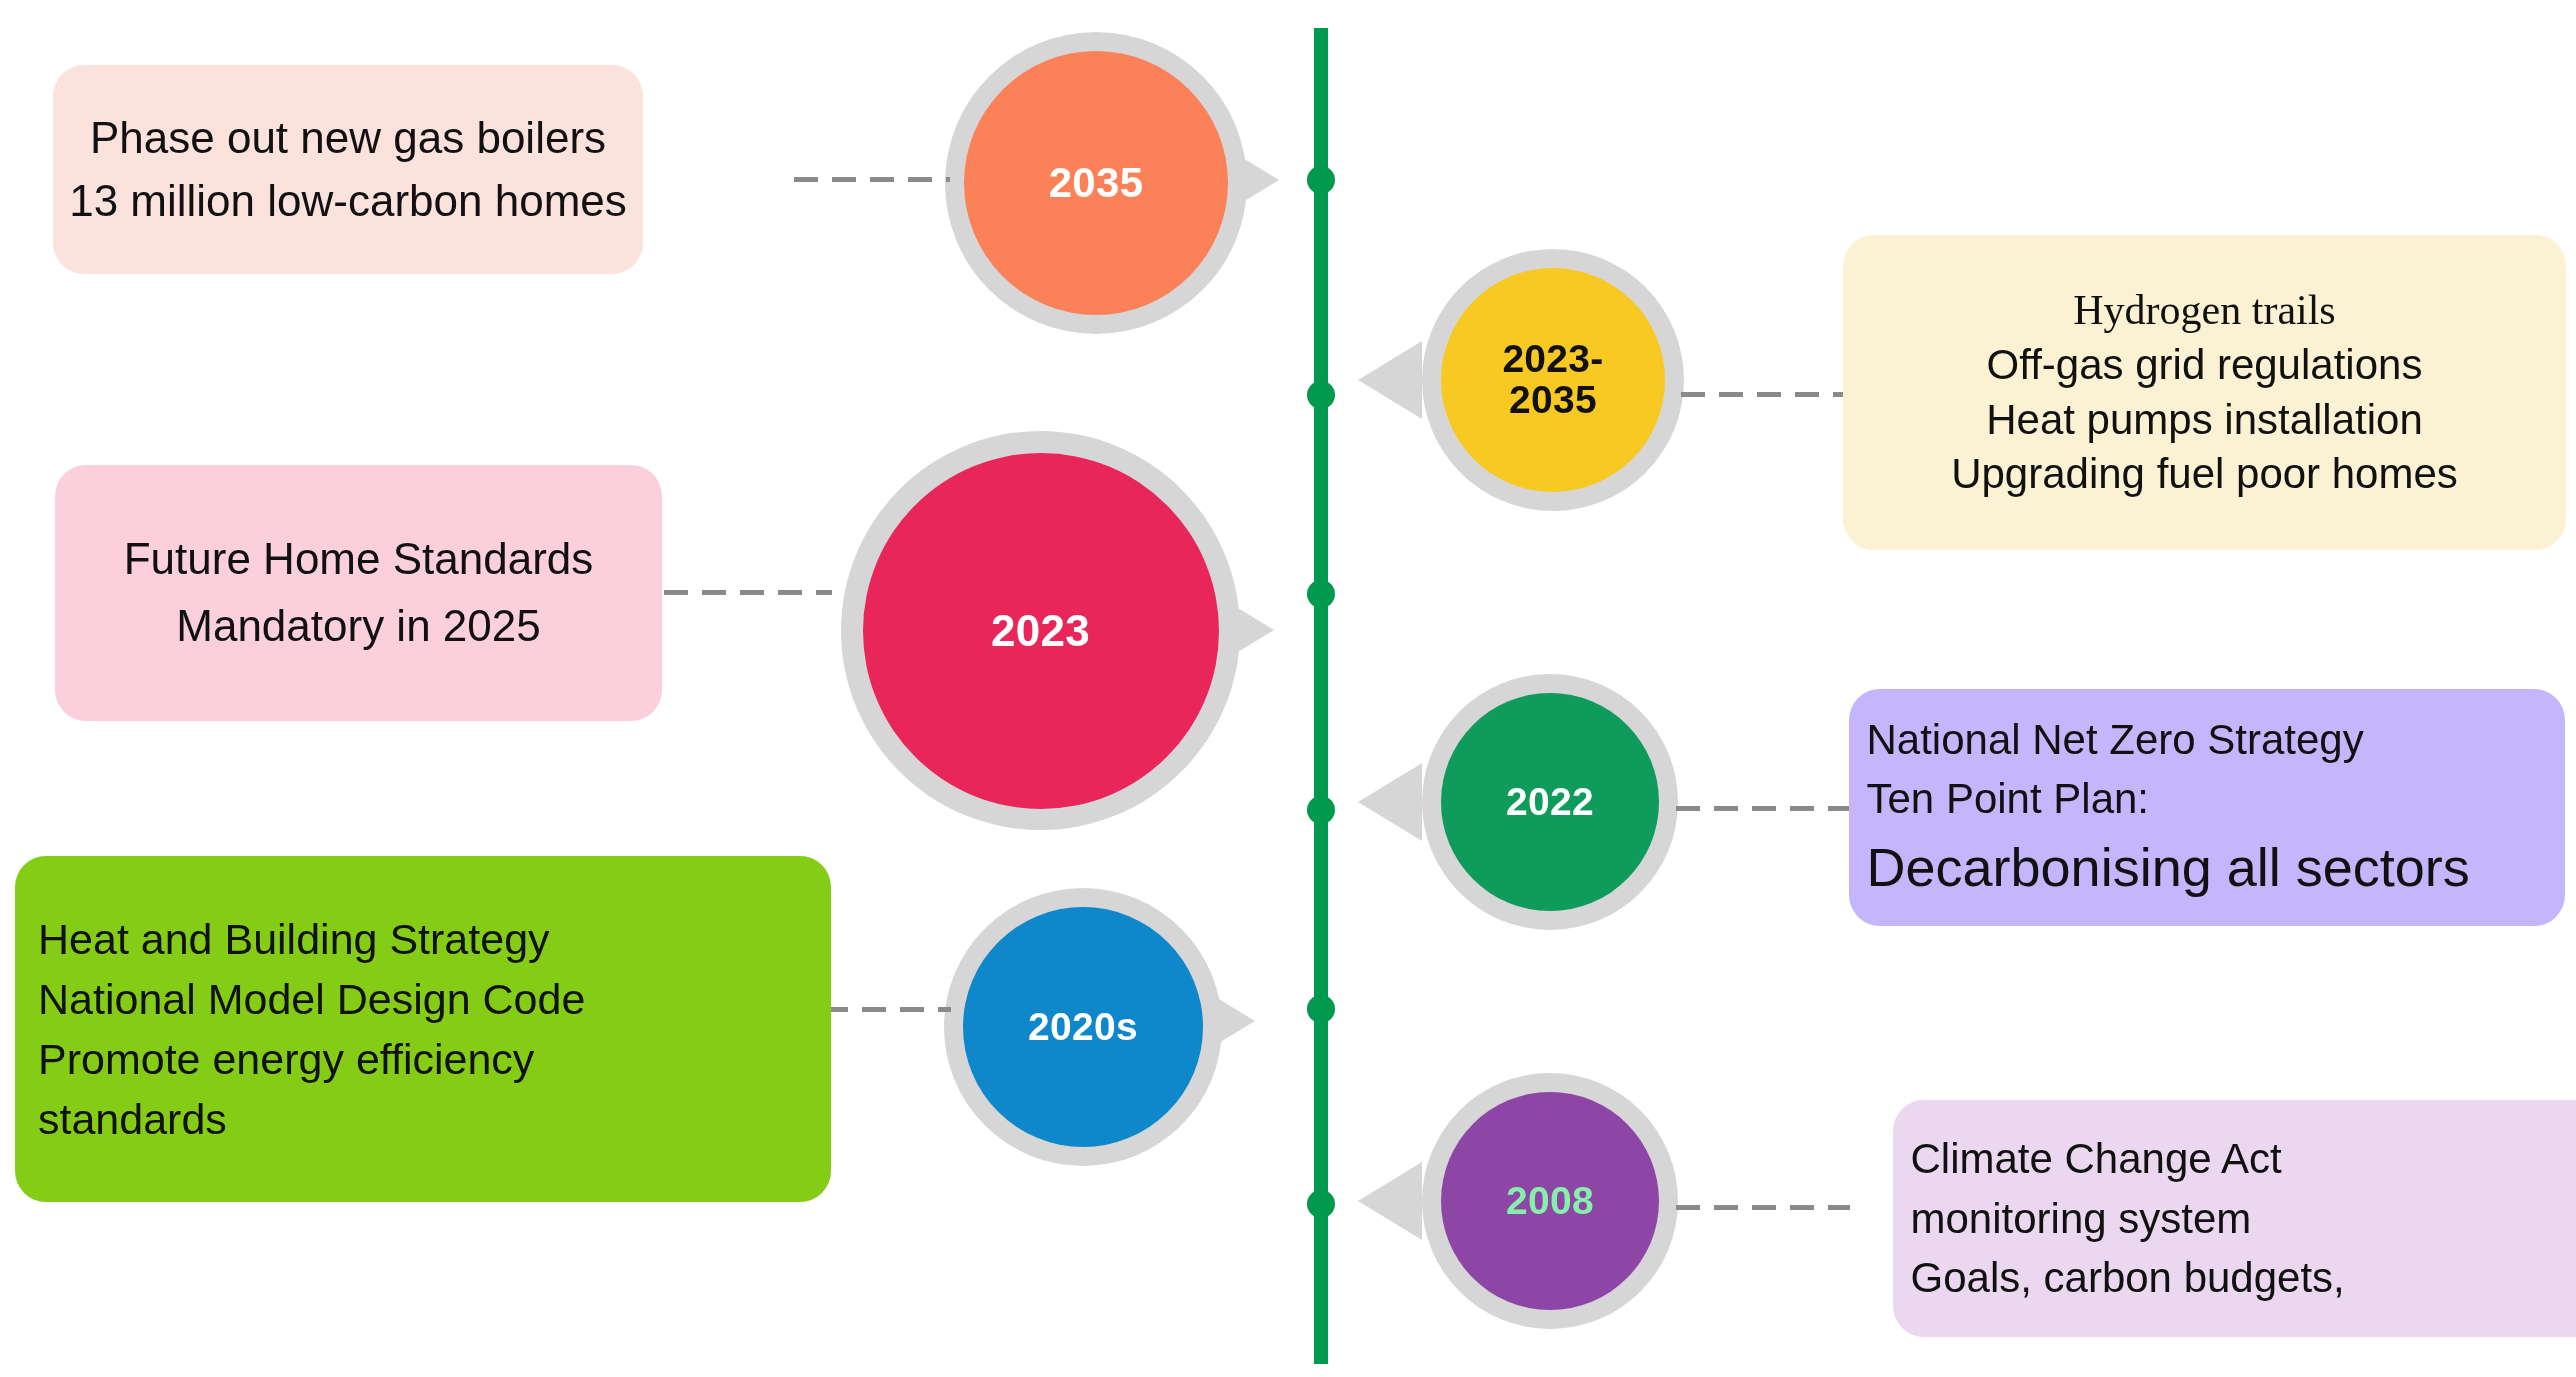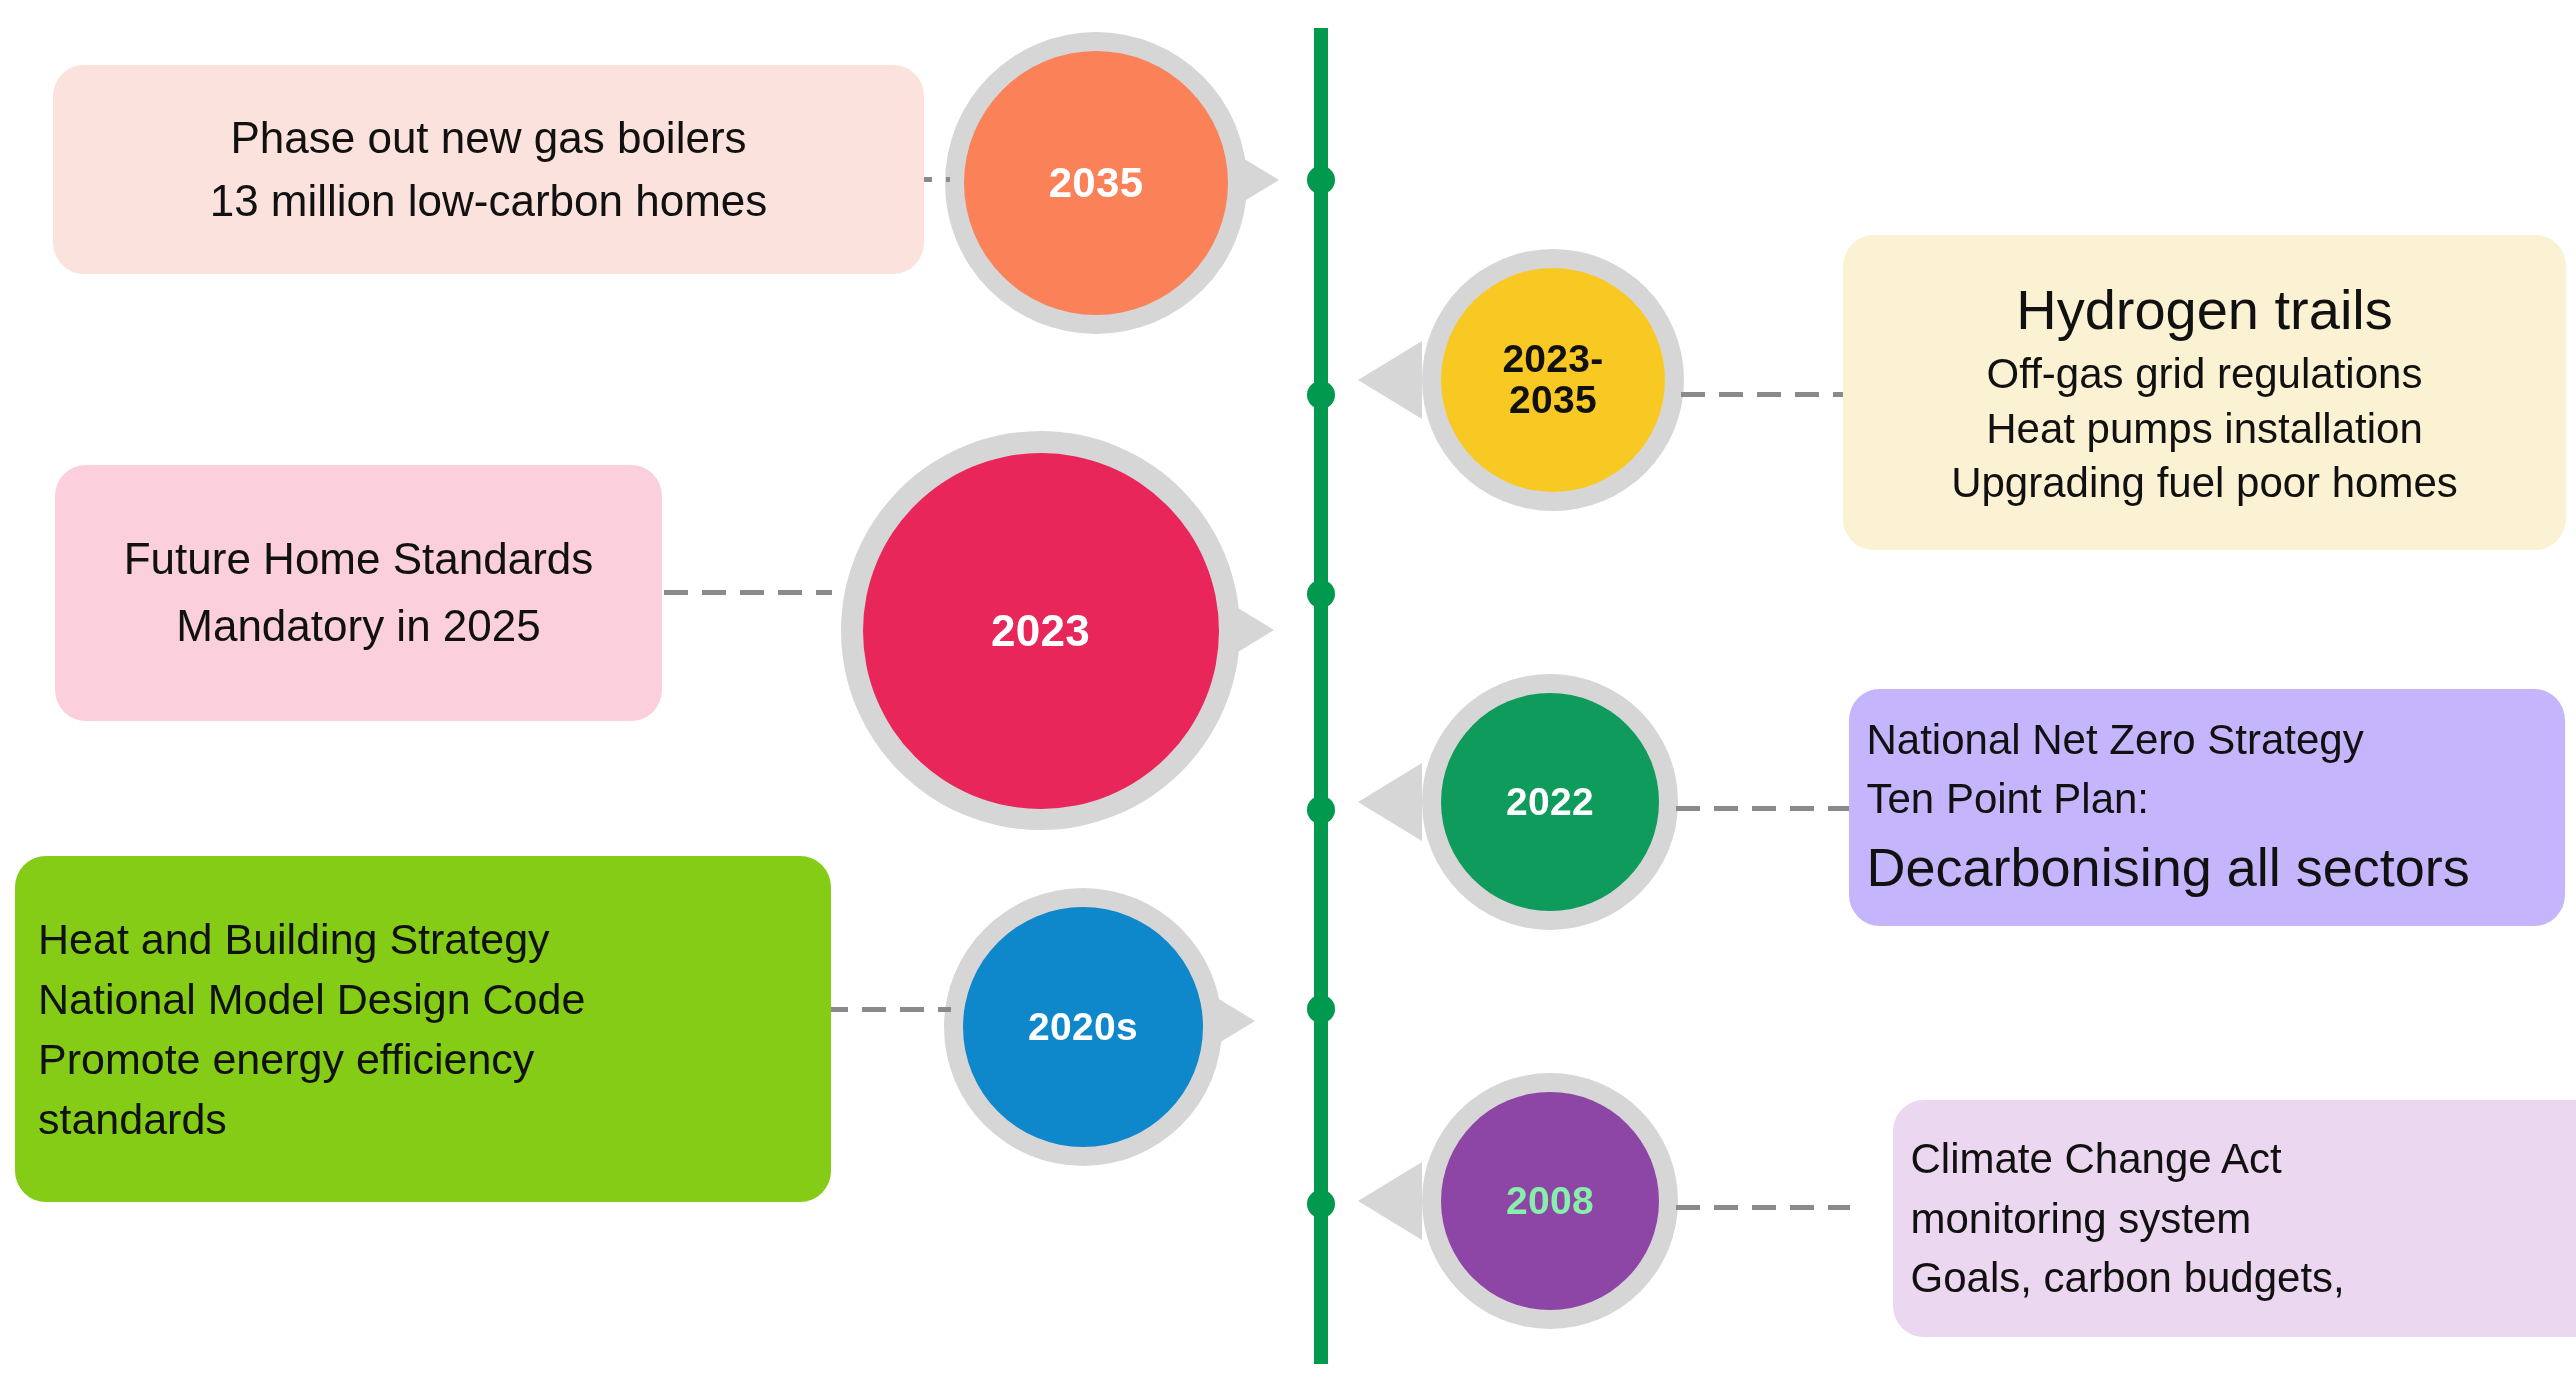--- a/index.html
+++ b/index.html
@@ -70,36 +70,36 @@
   <div class="spine-dot" style="top:1190px;"></div>
 
   <div class="node" style="left:945px;top:32px;width:317px;height:317px;">
     <div class="halo" style="width:302px;height:302px;"></div>
     <div class="tail" style="left:270px;top:109px;"></div>
     <div class="disc" style="left:19px;top:19px;width:264px;height:264px;background:#FA8158;color:#FFFFFF;font-size:42px;">
       <span>2035</span>
     </div>
   </div>
   <div class="dash" style="left:794px;top:177px;width:156px;"></div>
-  <div class="box" style="left:53px;top:65px;width:871px;height:209px;background:#FCE2DC;align-items:center;padding:0 31px;">
+  <div class="box" style="left:53px;top:65px;width:590px;height:209px;background:#FCE2DC;align-items:center;padding:0 31px;">
     <div class="line" style="font-size:44px;line-height:1.42;">Phase out new gas boilers</div>
     <div class="line" style="font-size:44px;line-height:1.42;">13 million low-carbon homes</div>
   </div>
 
   <div class="node" style="left:1394px;top:249px;width:290px;height:290px;">
     <div class="halo" style="left:28px;width:262px;height:262px;"></div>
     <div class="tail" style="left:28px;top:92px;transform:scaleX(-1);transform-origin:left center;"></div>
     <div class="disc" style="left:47px;top:19px;width:224px;height:224px;background:#F9C923;color:#111111;font-size:39px;flex-direction:column;">
       <span>2023-</span>
       <span>2035</span>
     </div>
   </div>
   <div class="dash" style="left:1681px;top:392px;width:162px;"></div>
   <div class="box" style="left:1843px;top:235px;width:723px;height:315px;background:#FBF1D3;align-items:center;padding:0 24px;">
-    <div class="line" style="font-size:56px;line-height:1.30;">Hydrogen trails</div>
+    <div class="line" style="font-size:42px;line-height:1.30;font-family:Liberation Serif, serif;">Hydrogen trails</div>
     <div class="line" style="font-size:42px;line-height:1.30;">Off-gas grid regulations</div>
     <div class="line" style="font-size:42px;line-height:1.30;">Heat pumps installation</div>
     <div class="line" style="font-size:42px;line-height:1.30;">Upgrading fuel poor homes</div>
   </div>
 
   <div class="node" style="left:841px;top:431px;width:418px;height:418px;">
     <div class="halo" style="width:399px;height:399px;"></div>
     <div class="tail" style="left:369px;top:160px;"></div>
     <div class="disc" style="left:21.6px;top:21.6px;width:356px;height:356px;background:#E8265A;color:#FFFFFF;font-size:44px;">
       <span>2023</span>

